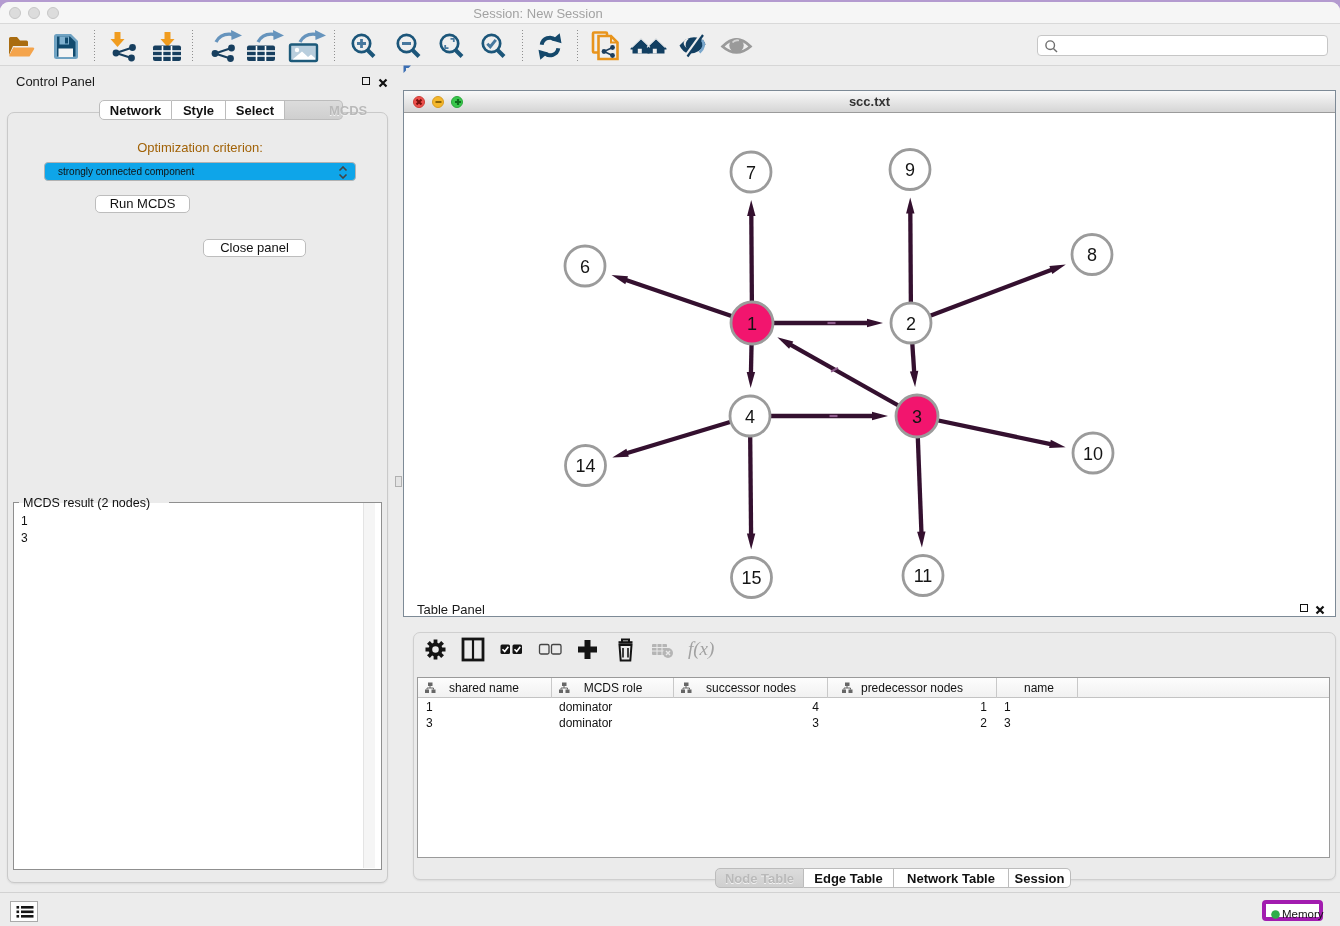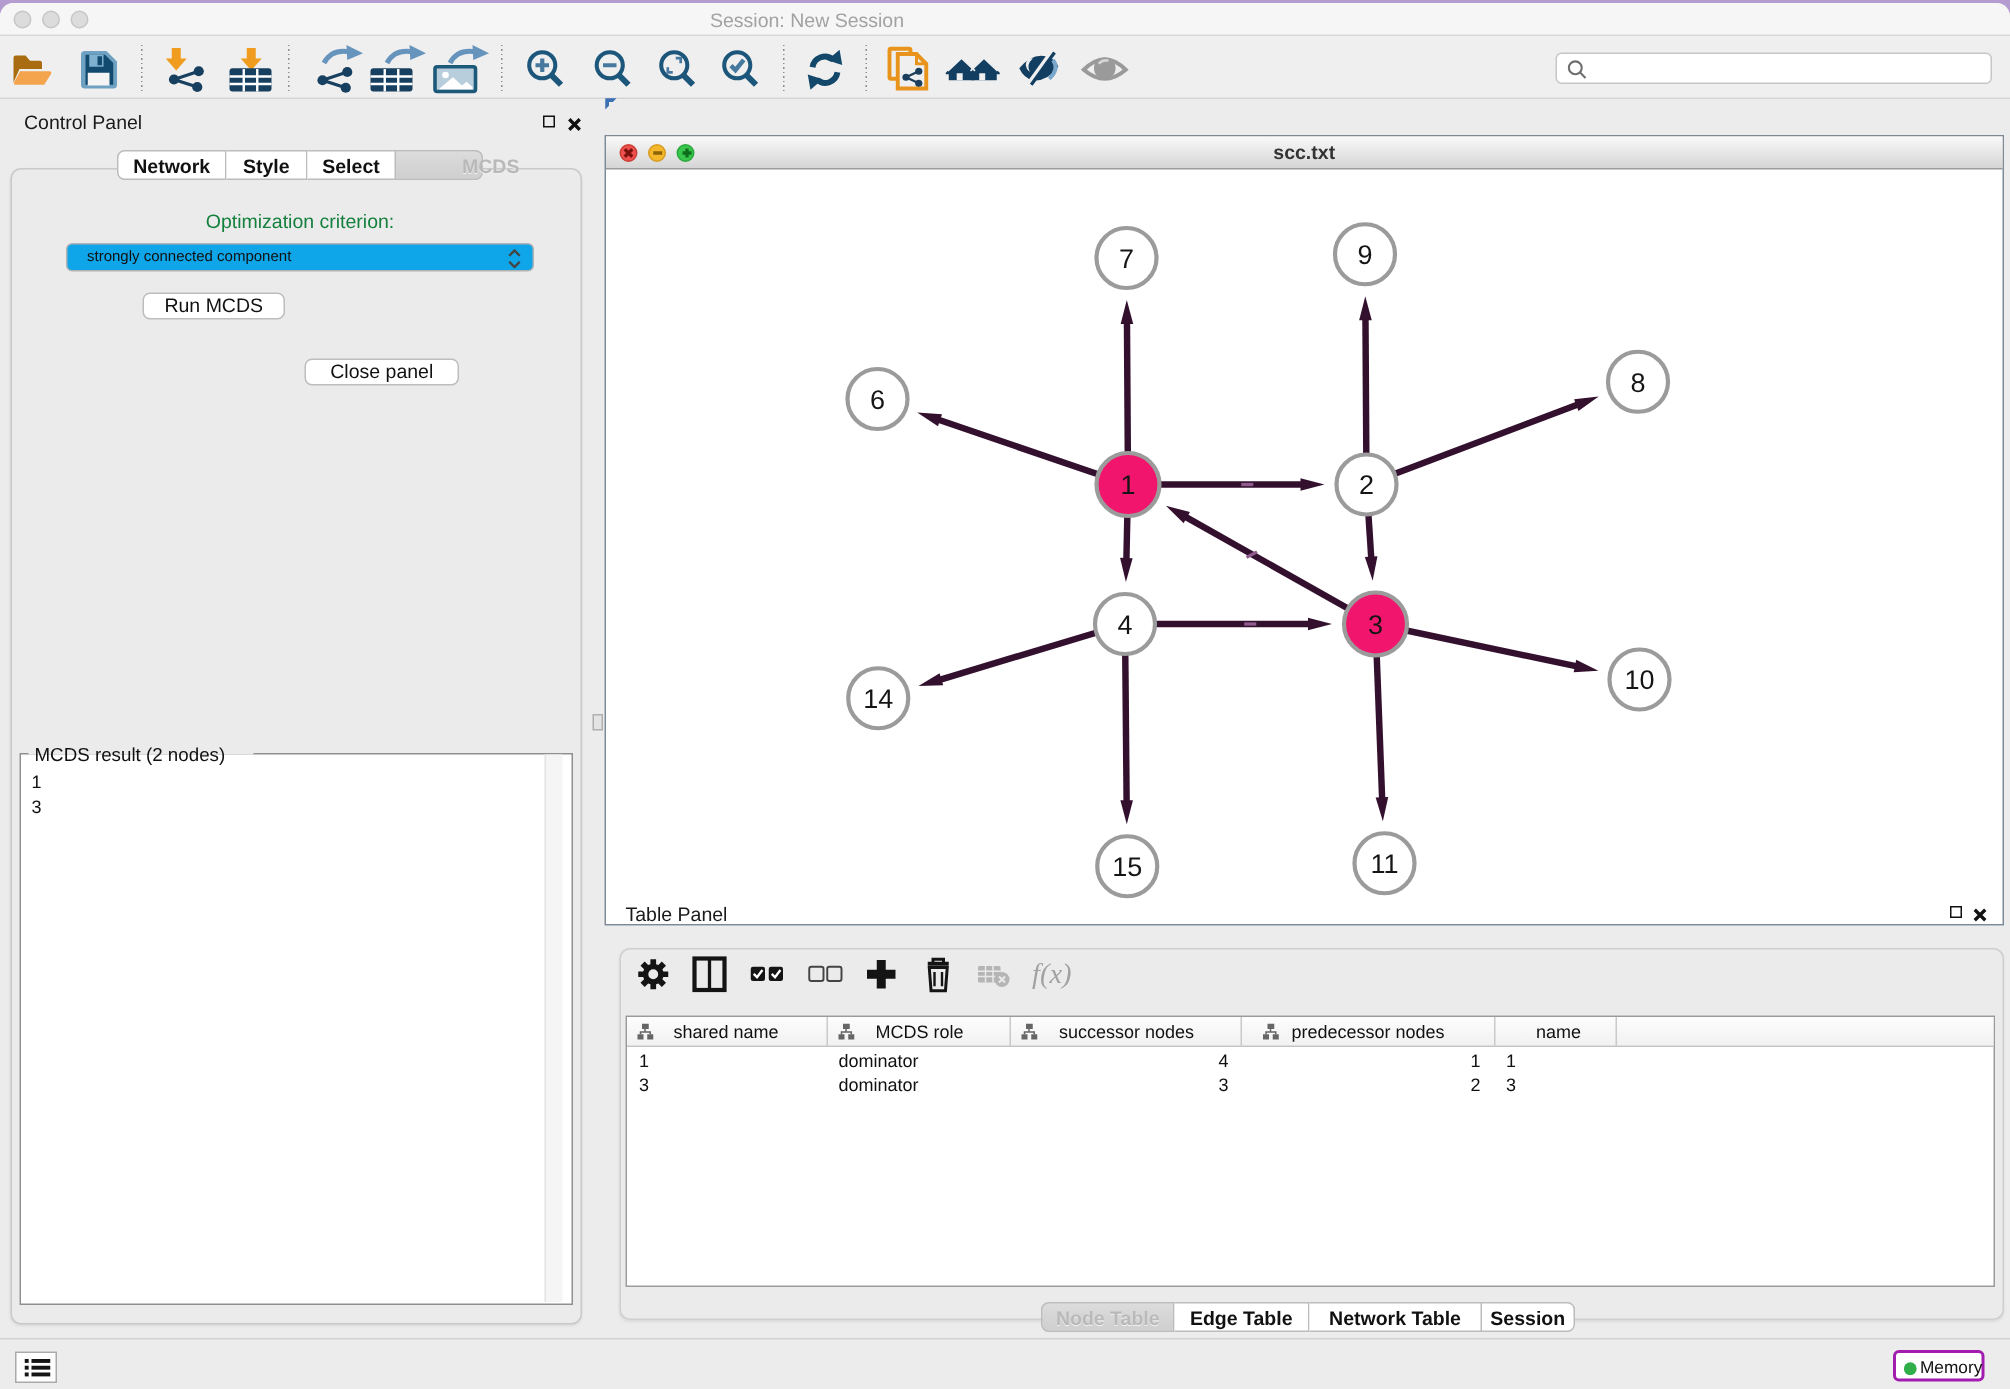--- a/index.html
+++ b/index.html
@@ -7,45 +7,45 @@
 .abs{position:absolute;}
 #win{position:absolute;left:0;top:2px;width:1340px;height:924px;background:#ececec;border-radius:9px 9px 0 0;overflow:hidden;}
 #titlebar{position:absolute;left:0;top:0;width:1340px;height:21px;background:#f6f6f6;border-bottom:1px solid #d9d9d9;}
 #titlebar .tl{position:absolute;top:5px;width:12px;height:12px;border-radius:50%;background:#dcdcdc;border:1px solid #c6c6c6;box-sizing:border-box;}
 #wtitle{position:absolute;top:0;left:0;width:1076px;height:21px;line-height:24px;text-align:center;color:#a2a2a2;font-size:13px;}
 #toolbar{position:absolute;left:0;top:22px;width:1340px;height:42px;background:#efefef;border-bottom:1px solid #d6d6d6;box-sizing:border-box;}
 .tsep{position:absolute;top:6px;width:1px;height:32px;background-image:repeating-linear-gradient(#8f8f8f 0 1px,transparent 1px 3px);}
 #searchbox{position:absolute;left:1037px;top:11px;width:291px;height:21px;background:#fff;border:1px solid #c6c6c6;border-radius:4px;box-sizing:border-box;}
 
 #cptitle{position:absolute;left:16px;top:72px;font-size:13px;color:#1a1a1a;}
-.paneltab{position:absolute;height:20px;box-sizing:border-box;border:1px solid #bcbcbc;background:#fff;font-size:13px;font-weight:bold;text-align:center;line-height:19px;color:#111;}
+.paneltab{position:absolute;height:20px;box-sizing:border-box;border:1px solid #bcbcbc;background:#fff;font-size:13px;font-weight:bold;text-align:center;line-height:19px;color:#111;margin-left:21px;}
 .paneltab.sel{background:linear-gradient(#dcdcdc,#cfcfcf);color:#b9b9b9;text-shadow:0 1px 0 #f2f2f2;}
 #cpane{position:absolute;left:7px;top:110px;width:379px;height:769px;border:1px solid #c9c9c9;border-radius:7px;background:#ebebeb;box-shadow:0 1px 2px rgba(0,0,0,0.08);}
-#optlabel{position:absolute;left:0px;top:138px;width:400px;text-align:center;font-size:13px;color:#15803d;}
+#optlabel{position:absolute;left:0px;top:138px;width:400px;text-align:center;font-size:13px;color:#a16207;}
 #combo{position:absolute;left:44px;top:160px;width:312px;height:19px;background:#0ea5e9;border:1px solid #b2b2b2;border-radius:4px;box-sizing:border-box;font-size:10px;color:#111;line-height:17px;padding-left:13px;}
 .btn{position:absolute;top:193px;height:18px;background:#fff;border:1px solid #bdbdbd;border-radius:5px;box-sizing:border-box;font-size:13px;color:#111;text-align:center;line-height:16px;}
 
 #mcdsbox{position:absolute;left:13px;top:500px;width:369px;height:368px;background:#fff;border:1px solid #8f8f8f;box-sizing:border-box;}
 #mcdslegend{position:absolute;left:20px;top:494px;font-size:12.5px;color:#111;background:transparent;padding:0 3px;}
 #legendmask{position:absolute;left:19px;top:499px;width:150px;height:2px;background:#ebebeb;}
 #mcdssb{position:absolute;left:363px;top:501px;width:11px;height:365px;background:#f5f5f5;border-left:1px solid #e4e4e4;}
 
 .vhandle{position:absolute;background:#c5c5c5;}
 
 #netframe{position:absolute;left:403px;top:64px;width:933px;height:527px;border:1px solid #7d8a96;background:#fff;box-sizing:border-box;margin-top:24px;}
 #nettitle{position:absolute;left:0;top:0;width:931px;height:22px;background:linear-gradient(#f9f9f9,#d5d5d5);border-bottom:1px solid #9b9b9b;box-sizing:border-box;}
 #nettitle .t{position:absolute;left:0;top:0;width:100%;text-align:center;font-size:13px;font-weight:bold;color:#333;line-height:22px;}
 .mac{position:absolute;top:4.5px;width:12px;height:12px;border-radius:50%;box-sizing:border-box;}
 
 #tptitle{position:absolute;left:417px;top:600px;font-size:13px;color:#1a1a1a;}
 #tpane{position:absolute;left:413px;top:630px;width:921px;height:246px;border:1px solid #cfcfcf;border-radius:7px;background:#ebebeb;box-shadow:0 1px 2px rgba(0,0,0,0.08);}
 #ttable{position:absolute;left:417px;top:675px;width:913px;height:181px;background:#fff;border:1px solid #9a9a9a;box-sizing:border-box;}
 
 #statusbar{position:absolute;left:0;top:890px;width:1340px;height:36px;background:#ececec;border-top:1px solid #d2d2d2;box-sizing:border-box;}
-#memorybtn{position:absolute;left:1262px;top:898px;width:61px;height:21px;background:#fff;border:2px solid #a21caf;border-radius:4px;box-sizing:border-box;font-size:11.5px;color:#111;}
+#memorybtn{position:absolute;left:1262px;top:898px;width:61px;height:21px;background:#fff;border:4px solid #a21caf;border-radius:4px;box-sizing:border-box;font-size:11.5px;color:#111;}
 #listbtn{position:absolute;left:10px;top:899px;width:28px;height:21px;background:#fdfdfd;border:1px solid #aaa;box-sizing:border-box;}
 .flt{position:absolute;width:8px;height:8px;border:1.5px solid #111;box-sizing:border-box;background:transparent;}
 .hsep{position:absolute;top:0;width:1px;height:20px;background:#c9c9c9;}
 .trow{position:absolute;left:0;width:911px;height:16px;font-size:12px;color:#111;}
 .trow span{position:absolute;top:0;}
 </style>
 </head>
 <body>
 <div id="win">
   <div id="titlebar">

